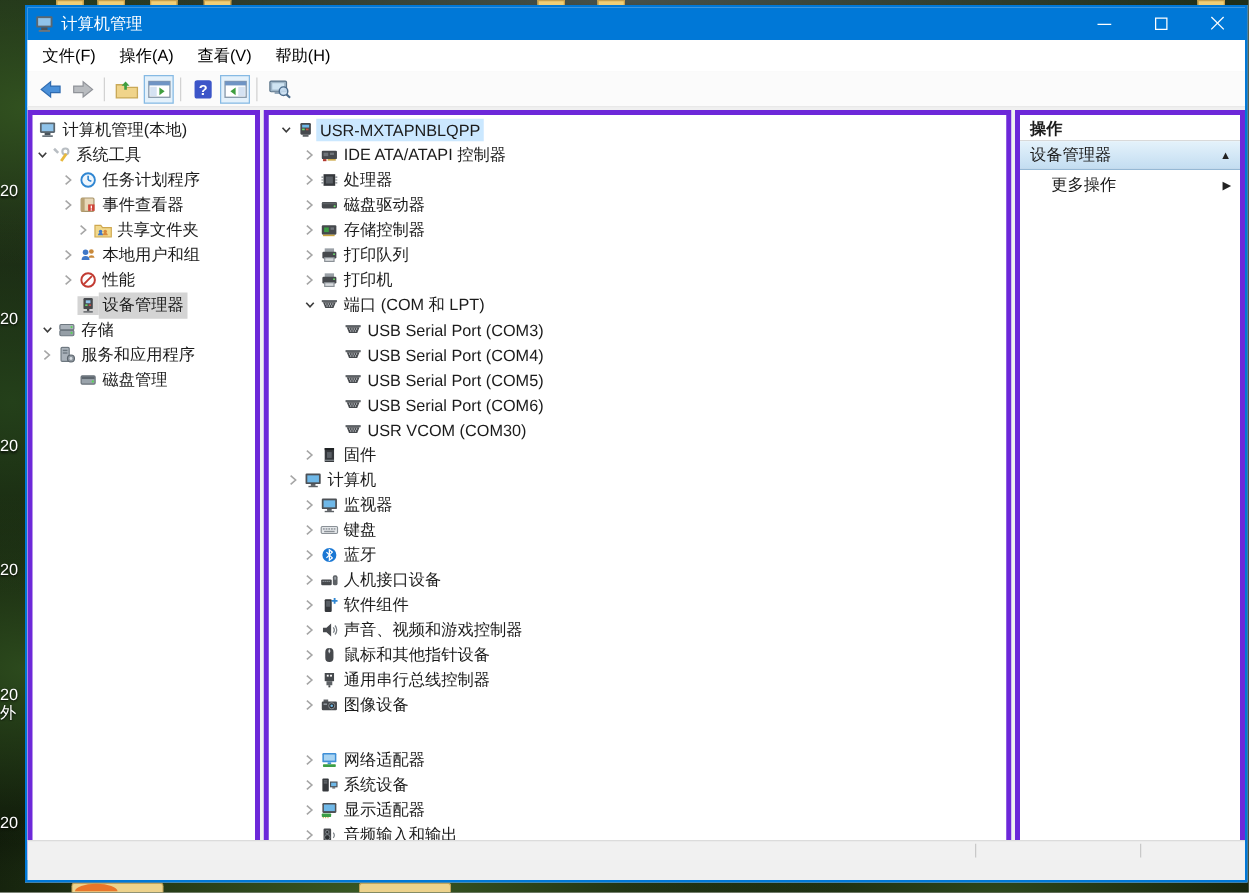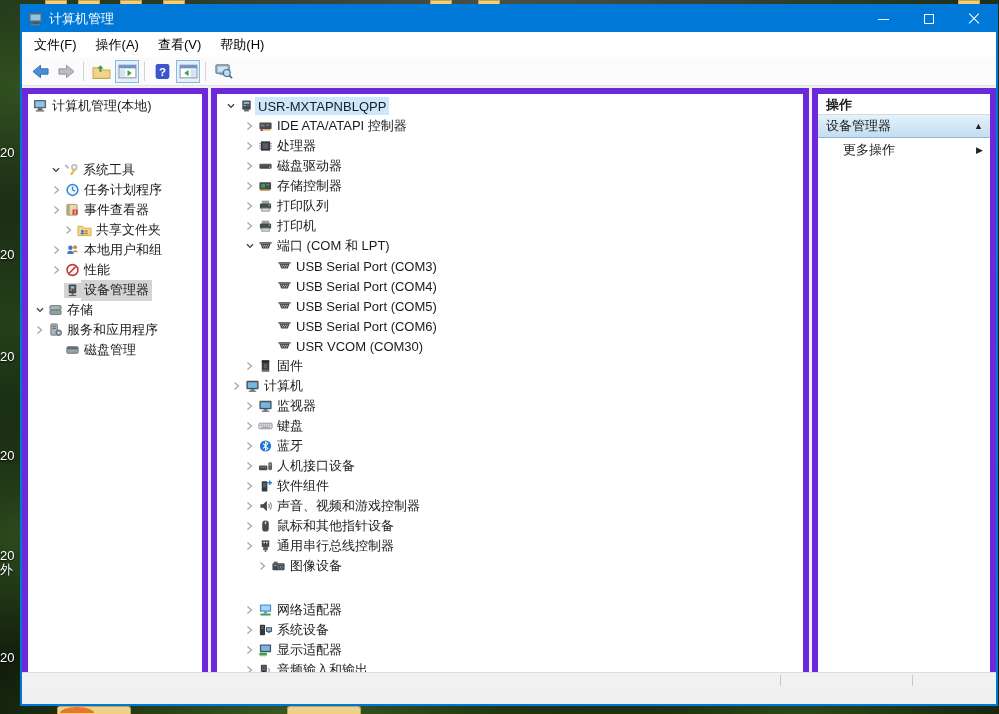--- a/index.html
+++ b/index.html
@@ -41,21 +41,21 @@
   .menu-item { padding:4px 9px; margin-left:1px; }
   .menu-item:first-child { margin-left:3px; }
 
   .toolbar { height:29px; background:#fbfbfb; border-bottom:1px solid #e3e3e3; display:flex; align-items:center; padding-left:5px; }
   .tbtn { width:24px; height:23px; display:flex; align-items:center; justify-content:center; border:1px solid transparent; margin:0 1px; }
   .tbtn.hl { background:#e4f1fb; border-color:#86bae4; }
   .tbtn svg { width:19px; height:17px; }
   .tsep { width:1px; height:19px; background:#d2d2d2; margin:0 4px; }
 
   .main { position:relative; height:602px; background:#f0f0f0; }
-  .panel { position:absolute; top:2px; height:600px; background:#fff; border:6px solid #6d28d9; overflow:hidden; }
+  .panel { position:absolute; top:2px; height:600px; background:#fff; border:4px solid #6d28d9; overflow:hidden; }
   .p-side { left:0; width:186px; }
   .p-center { left:189px; width:598px; }
   .p-actions { left:790px; width:184px; }
 
   .tree { padding-top:2px; }
   .trow { height:20px; display:flex; align-items:center; font-size:13px; color:#1b1b1b; white-space:nowrap; }
   .chev { width:15px; height:14px; flex:0 0 auto; display:inline-flex; align-items:center; justify-content:center; }
   .ic { width:17px; height:15px; flex:0 0 auto; display:inline-flex; align-items:center; justify-content:center; }
   .ic svg { width:15px; height:14px; }
   .lbl { padding:1.5px 3px; }
@@ -185,21 +185,21 @@
             <span class="ic">
               <svg viewBox="0 0 16 15">
                 <rect x="1" y="1" width="13" height="9" rx="1" fill="#5b6770"></rect>
                 <rect x="2.5" y="2.5" width="10" height="6" fill="#8fc3ea"></rect>
                 <rect x="5" y="10" width="5" height="2" fill="#4a545c"></rect>
                 <rect x="3" y="12" width="9" height="1.5" fill="#6b757d"></rect>
               </svg>
             </span>
             <span class="lbl">计算机管理(本地)</span>
           </div>
-          <div class="trow" style="padding-left: 20px; margin-top: 44px;">
+          <div class="trow" style="padding-left: 0;">
             <span class="chev">
               <svg width="10" height="10" viewBox="0 0 10 10">
                 <polyline points="2,3.2 5,6.4 8,3.2" fill="none" stroke="#3c3c3c" stroke-width="1.3"></polyline>
               </svg>
             </span>
             <span class="ic">
               <svg viewBox="0 0 16 15">
                 <circle cx="11" cy="4.5" r="2.6" fill="none" stroke="#b8bdc2" stroke-width="1.8"></circle>
                 <rect x="2" y="1.5" width="2.2" height="5" transform="rotate(-45 3 4)" fill="#b8bdc2"></rect>
                 <rect x="8.8" y="6" width="2.4" height="7.5" transform="rotate(35 10 9)" fill="#e8b93e"></rect>
@@ -743,21 +743,21 @@
               <svg viewBox="0 0 16 15">
                 <rect x="4" y="1.5" width="8" height="7" fill="#46494d"></rect>
                 <rect x="5.8" y="3" width="1.6" height="1.6" fill="#fff"></rect>
                 <rect x="8.6" y="3" width="1.6" height="1.6" fill="#fff"></rect>
                 <rect x="5.5" y="8.5" width="5" height="3.5" fill="#5d6165"></rect>
                 <rect x="7.2" y="12" width="1.6" height="1.8" fill="#46494d"></rect>
               </svg>
             </span>
             <span class="lbl">通用串行总线控制器</span>
           </div>
-          <div class="trow" style="padding-left: 38px;">
+          <div class="trow" style="padding-left: 25px;">
             <span class="chev">
               <svg width="9" height="10" viewBox="0 0 9 10">
                 <polyline points="2.5,1.5 6.5,5 2.5,8.5" fill="none" stroke="#a6a6a6" stroke-width="1.3"></polyline>
               </svg>
             </span>
             <span class="ic">
               <svg viewBox="0 0 16 15">
                 <rect x="3" y="2.8" width="4" height="2.2" fill="#5d6165"></rect>
                 <rect x="1.5" y="4.5" width="13" height="7.5" rx="1" fill="#46494d"></rect>
                 <circle cx="10" cy="8.2" r="2.6" fill="#2b2e31" stroke="#9aa0a6" stroke-width=".7"></circle>

